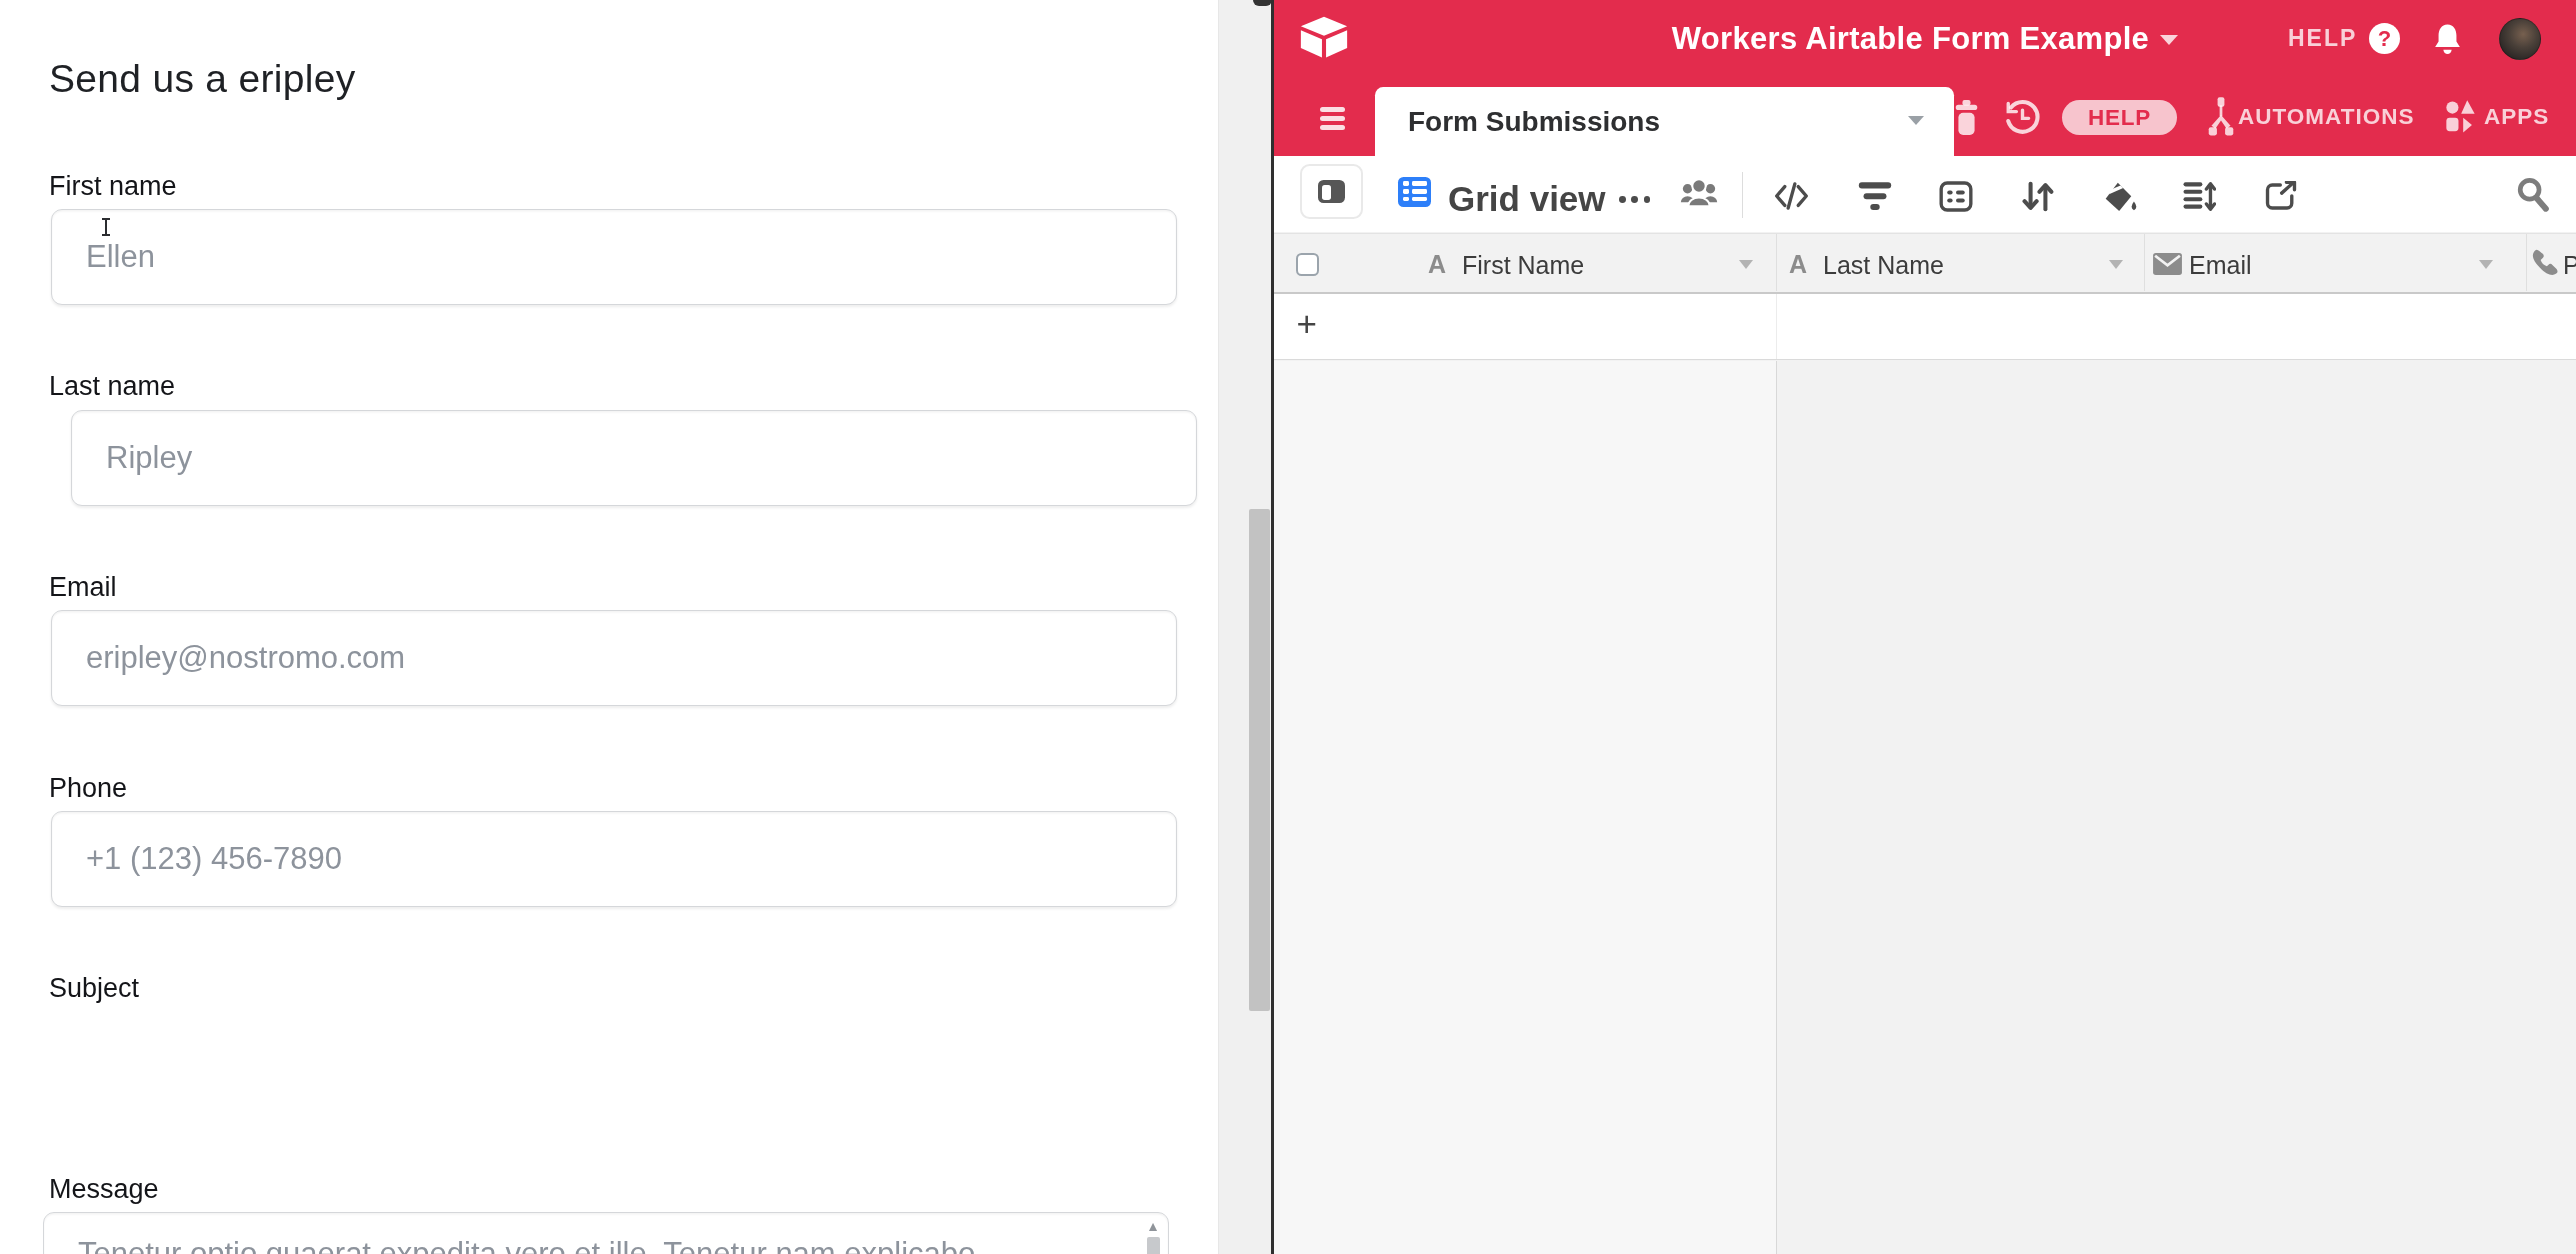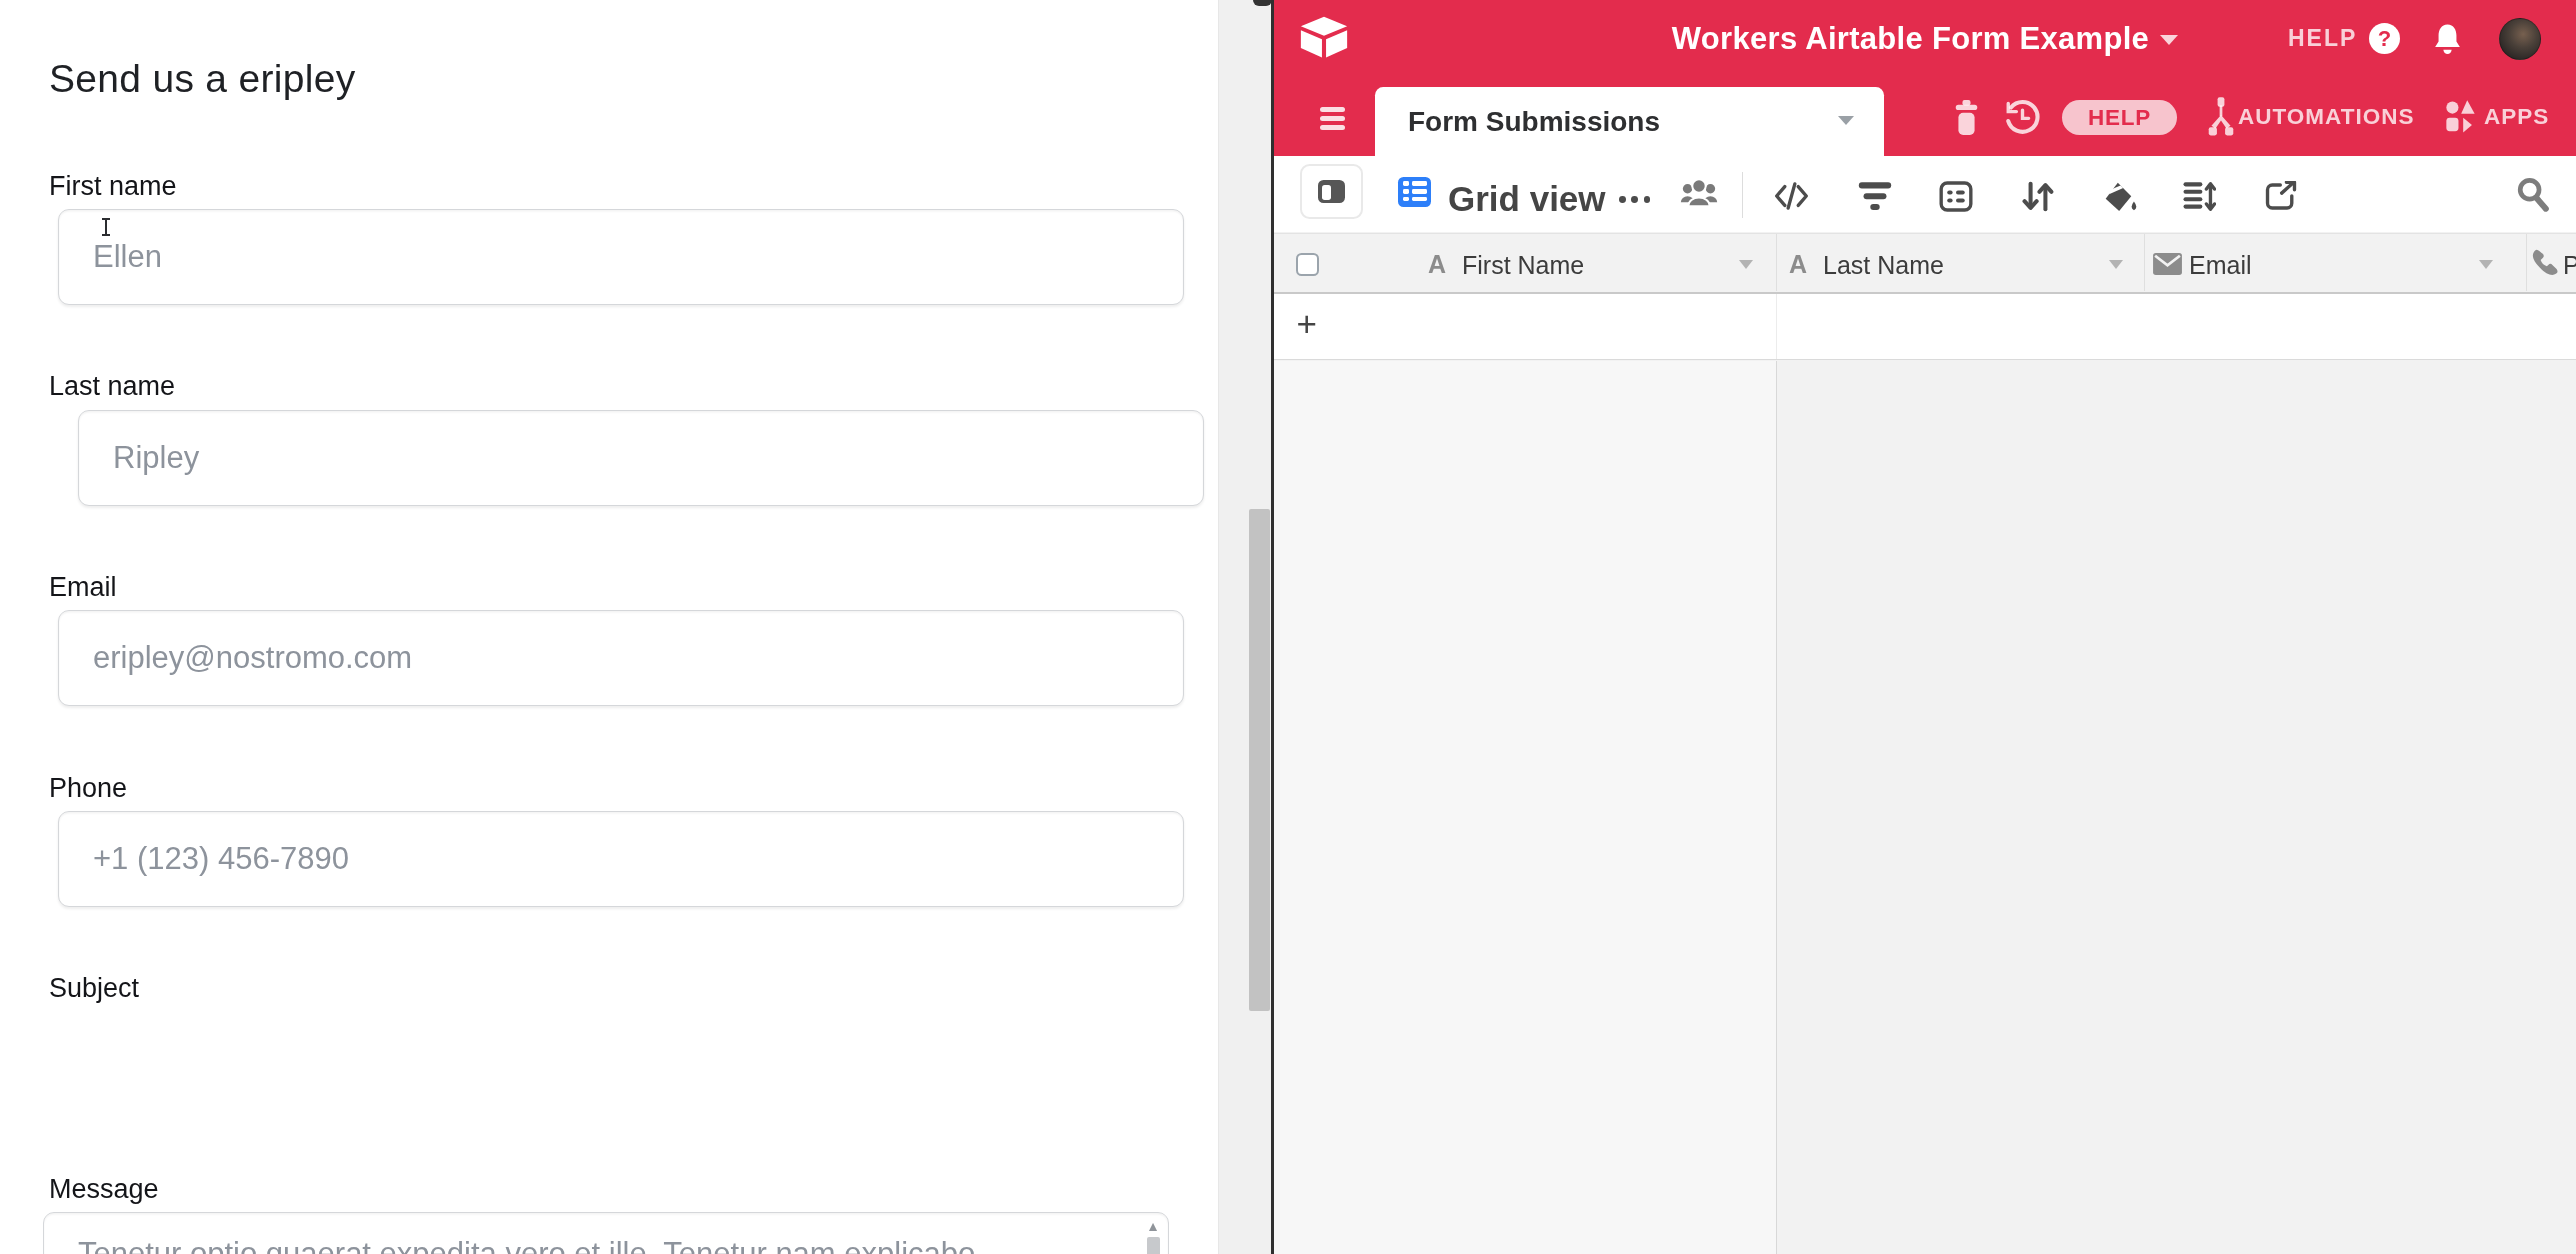--- a/index.html
+++ b/index.html
@@ -3,21 +3,21 @@
 <meta charset="utf-8">
 <style>
   * { margin:0; padding:0; box-sizing:border-box; }
   html,body { width:2576px; height:1255px; overflow:hidden;
               font-family:"Liberation Sans", sans-serif; background:#ffffff; }
 
   
   .form-pane { position:absolute; left:0; top:0; width:1219px; height:1255px; background:#fff; }
   .form-title { position:absolute; left:49px; top:57px; font-size:39px; font-weight:500; color:#1f2125; letter-spacing:0.3px; }
   .f-label { position:absolute; left:49px; font-size:27px; font-weight:500; color:#141519; }
-  .f-input { position:absolute; left:58px; width:1126px; height:96px;
+  .f-input { position:absolute; left:51px; width:1126px; height:96px;
              border:1.4px solid #d5d7da; border-radius:11px; background:#fff;
              padding:4px 34px; font-size:31px; color:#737373;
              box-shadow:0 2px 2.7px rgba(0,0,0,.07), inset 0 1.4px 2px rgba(0,0,0,.05);
              font-family:"Liberation Sans", sans-serif; outline:none; }
   .f-input::placeholder, .f-area::placeholder { color:#8d939c; opacity:1; }
   .f-area { position:absolute; left:43px; top:1212px; width:1126px; height:205px;
             border:1.4px solid #d5d7da; border-radius:11px; background:#fff;
             padding:23px 55px 23px 34px; font-size:31px; color:#33363b; resize:none;
             box-shadow:inset 0 1.4px 2px rgba(0,0,0,.05); outline:none;
             font-family:"Liberation Sans", sans-serif; }
@@ -51,21 +51,21 @@
   .q-circle { position:absolute; left:1095px; top:22.5px; width:31px; height:31px; border-radius:50%; background:#fff;
               text-align:center; font-size:22px; font-weight:700; color:#e32c4d; line-height:31px; }
   .bell { position:absolute; left:1159px; top:22.5px; }
   .avatar { position:absolute; left:1225px; top:18px; width:42px; height:42px; border-radius:50%;
             background:radial-gradient(circle at 58% 38%, #77604f 0%, #4a4039 40%, #181719 100%); border:0.7px solid rgba(0,0,0,.25); }
 
   .hamburger { position:absolute; left:46px; top:107px; width:24.6px; height:22.5px; }
   .hamburger i { position:absolute; left:0; width:24.6px; height:4.8px; border-radius:2.7px; background:rgba(255,255,255,.85); }
   .hamburger i:nth-child(1){top:0;} .hamburger i:nth-child(2){top:9px;} .hamburger i:nth-child(3){top:18px;}
 
-  .at-tab { position:absolute; left:101px; top:87px; width:509px; height:70px; background:#fff; border-radius:8.2px 8.2px 0 0; }
+  .at-tab { position:absolute; left:101px; top:87px; width:579px; height:70px; background:#fff; border-radius:8.2px 8.2px 0 0; }
   .at-tab-label { position:absolute; left:33px; top:19px; font-size:28px; font-weight:700; color:#2e2f31; }
   .caret-g { position:absolute; right:30px; top:29px; width:0; height:0;
              border-left:8.2px solid transparent; border-right:8.2px solid transparent; border-top:9.6px solid #9aa0a6; }
   .pill-share { position:absolute; left:788px; top:100px; width:115px; height:35px; border-radius:18px;
                 background:rgba(255,255,255,.72); text-align:center; line-height:35px;
                 font-size:22.5px; font-weight:700; letter-spacing:0.7px; color:#e32c4d; }
   .tb-text { position:absolute; top:104px; font-size:22.5px; font-weight:700; letter-spacing:1px; color:rgba(255,255,255,.78); }
 
   .view-bar { position:absolute; left:0; top:156px; width:100%; height:76px; background:#fff; }
   .panel-btn { position:absolute; left:26px; top:8.2px; width:63px; height:55px; border:2.7px solid #e9e9e9; border-radius:9.6px; background:#fff; }

